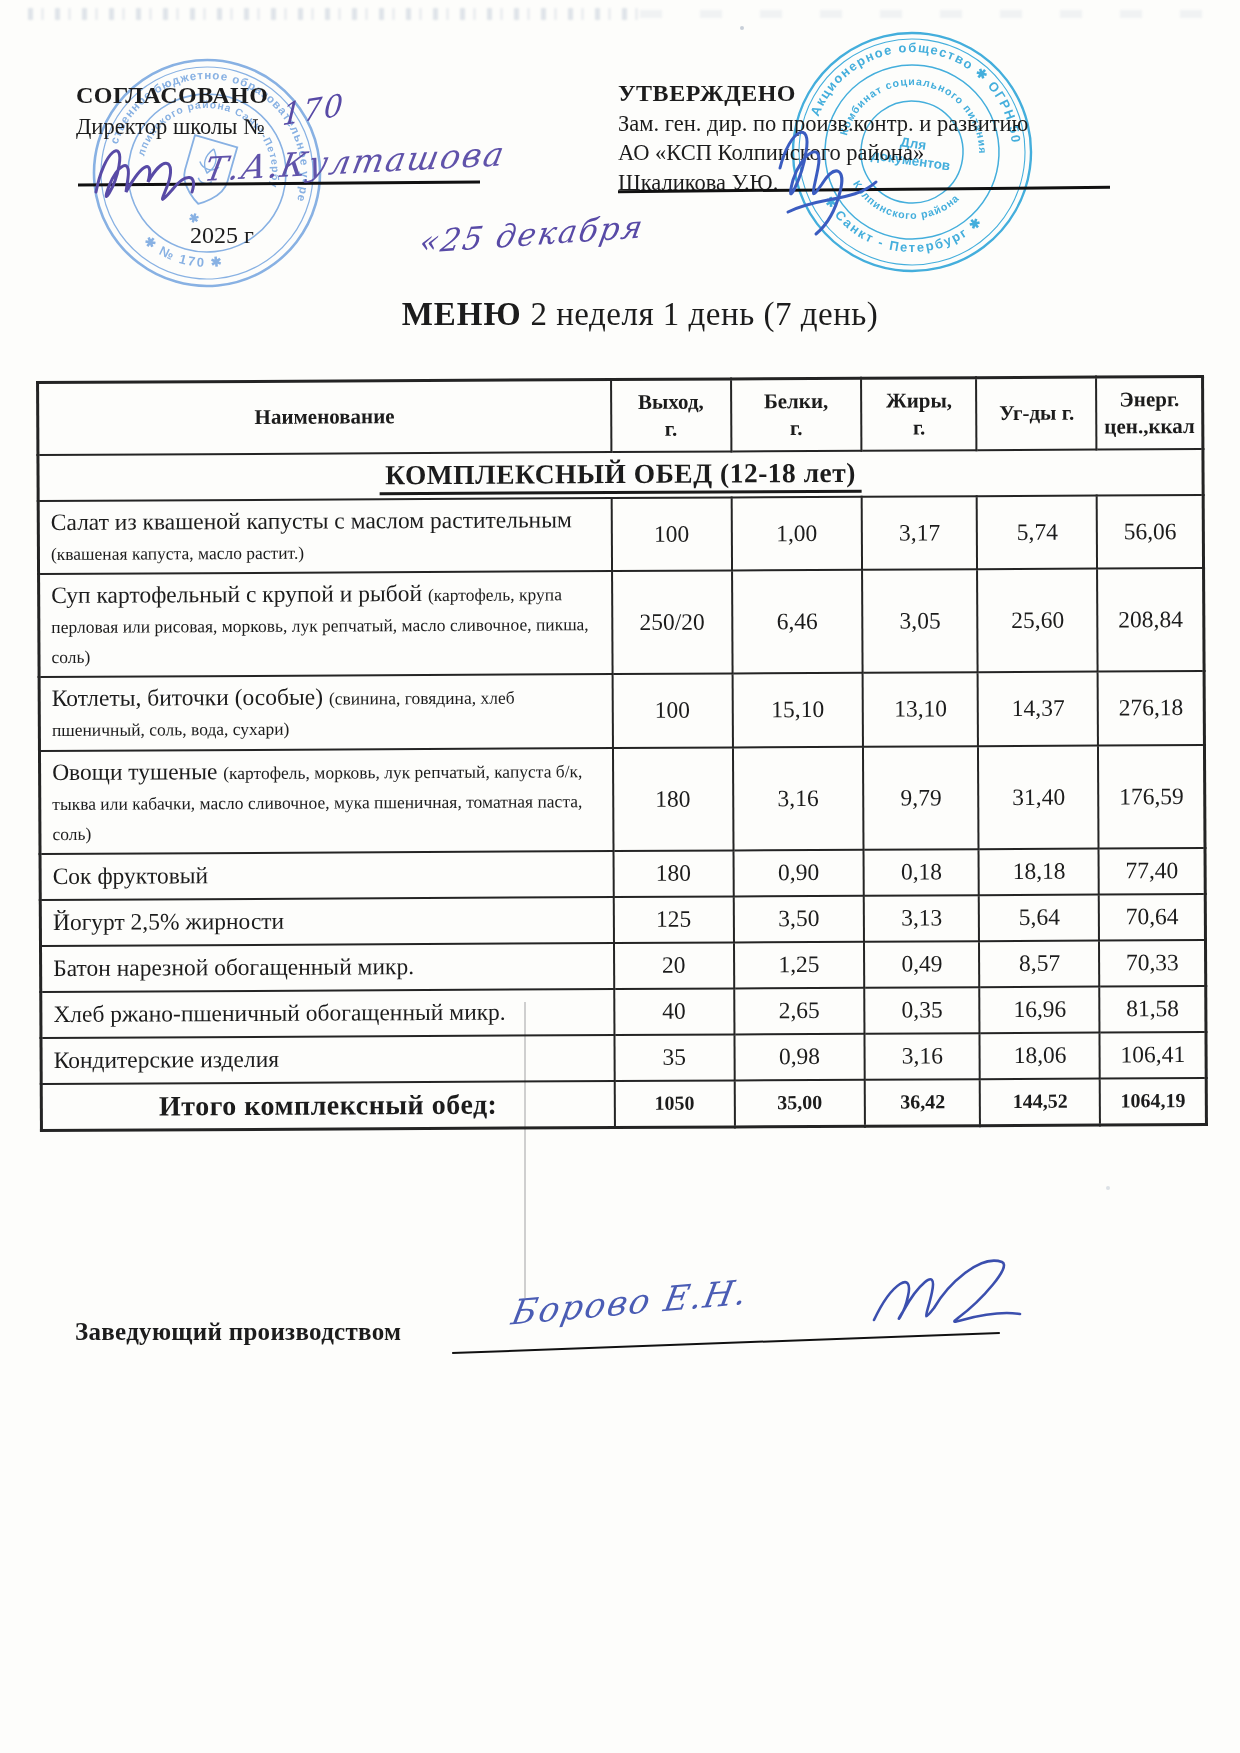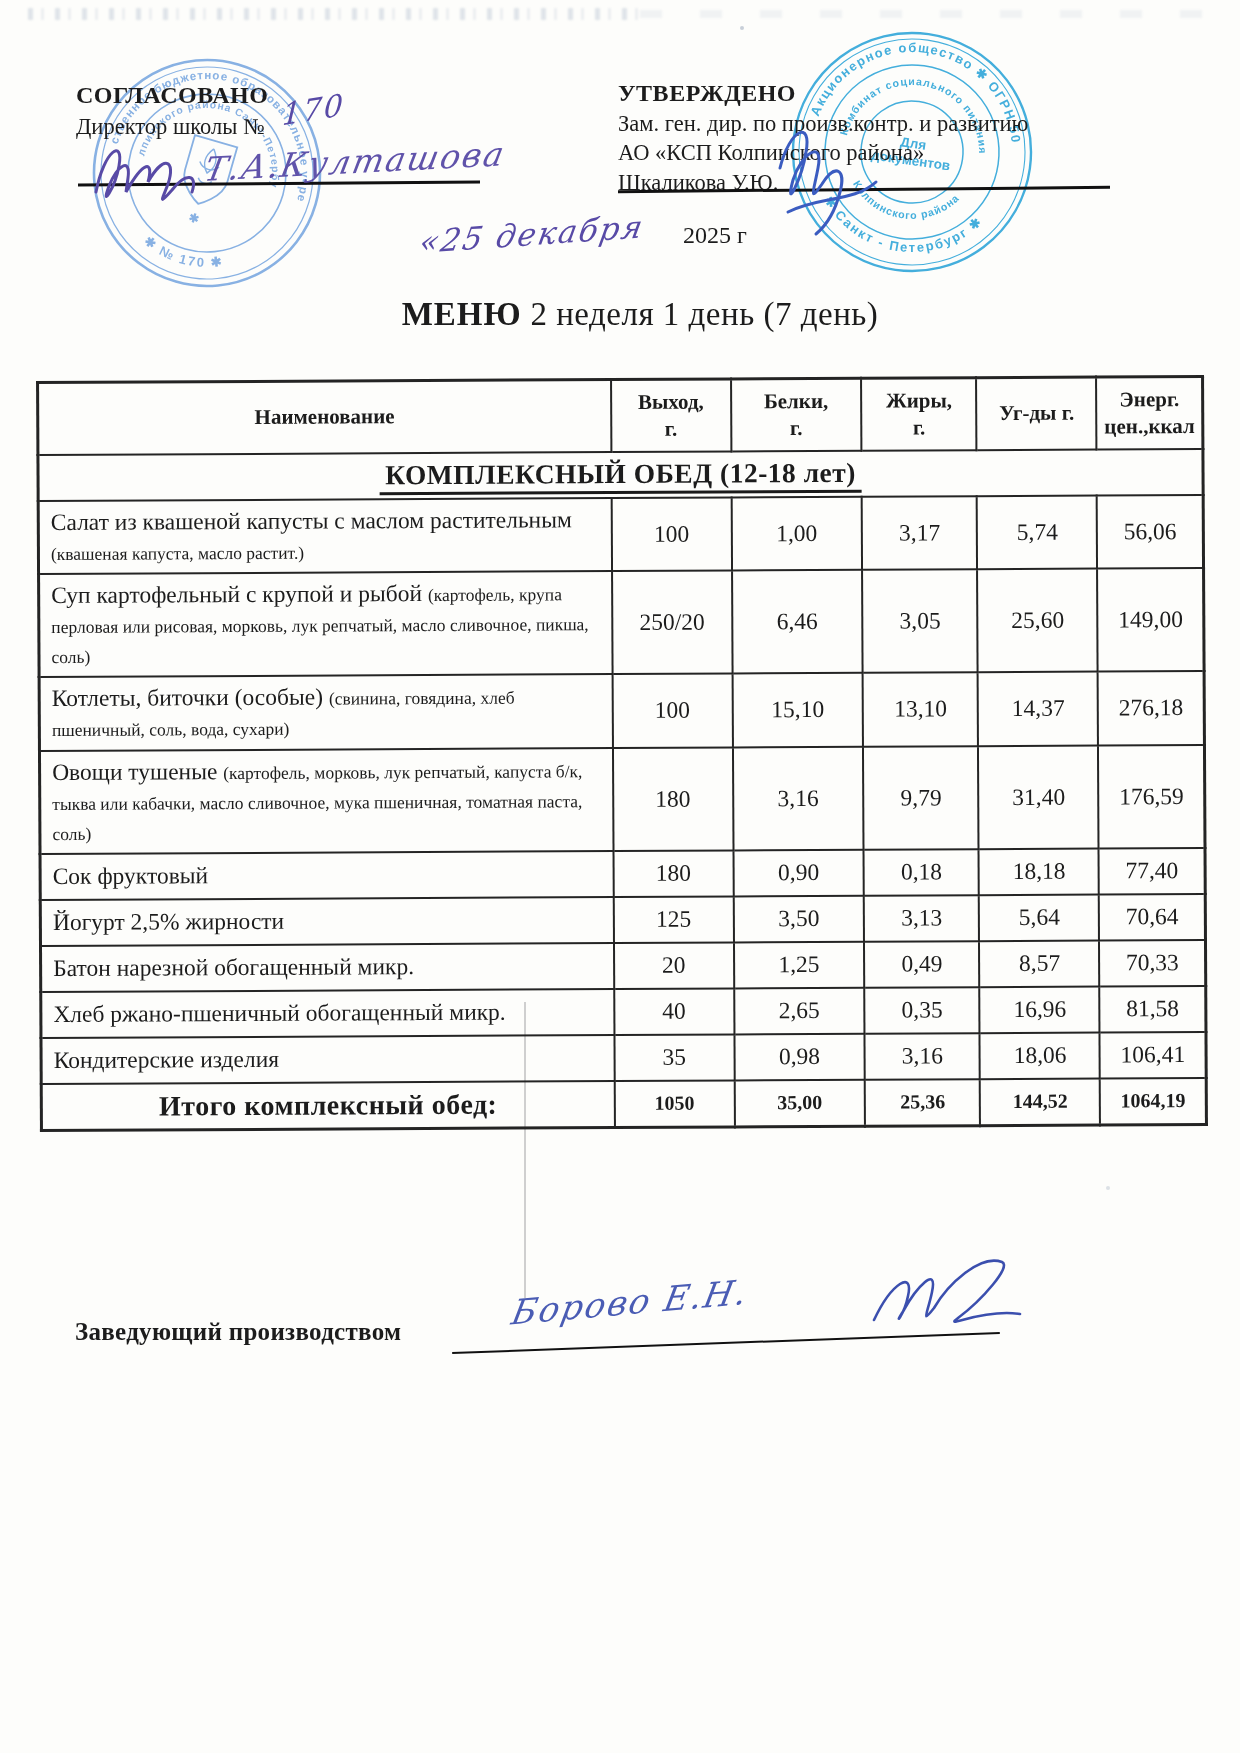--- a/index.html
+++ b/index.html
@@ -43,21 +43,21 @@
   .school-no-hw { left:282px; top:92px; font-size:30px; transform:rotate(-9deg) skewX(-12deg); }
   .director-name-hw { left:205px; top:142px; font-size:33px; transform:rotate(-3deg) skewX(-14deg); opacity:.95; }
 
   
   .stamp { opacity:.82; }
   .stamp-school { left:86px; top:52px; transform:rotate(16deg); }
   .stamp-ksp    { left:786px; top:26px; transform:rotate(8deg); opacity:.88; }
   .stamp text { font-family:"Liberation Sans", sans-serif; font-weight:bold; }
 
   
-  .date-line { left:0; top:222px; width:1240px; text-align:center; font-size:24px; }
+  .date-line { left:0; top:222px; width:1240px; text-align:left; font-size:24px; }
   .date-hw { left:420px; top:216px; font-size:31px; transform:rotate(-4deg) skewX(-14deg); }
   .doc-title { left:0; top:296px; width:1240px; text-align:center; font-size:33px; letter-spacing:.5px;padding-left:20px; }
   .doc-title .t-bold { font-weight:bold; letter-spacing:1px; }
 
   
   .menu-table-wrap { left:38px; top:378px; width:1168px; transform:rotate(-.3deg); }
   table.menu { width:100%; border-collapse:collapse; }
   table.menu td, table.menu th { border:2.4px solid #242424; vertical-align:middle; }
   table.menu { border:3px solid #242424; }
   th.col-h { font-size:21px; font-weight:bold; white-space:pre-line; line-height:1.3; padding:6px 2px; height:58px; }
@@ -196,21 +196,21 @@
         <td class="val-cell">3,17</td>
         <td class="val-cell">5,74</td>
         <td class="val-cell">56,06</td>
       </tr>
       <tr class="menu-row">
         <td class="name-cell"><span>Суп картофельный с крупой и рыбой </span><span class="ingredients">(картофель, крупа перловая или рисовая, морковь, лук репчатый, масло сливочное, пикша, соль)</span></td>
         <td class="val-cell">250/20</td>
         <td class="val-cell">6,46</td>
         <td class="val-cell">3,05</td>
         <td class="val-cell">25,60</td>
-        <td class="val-cell">149,00</td>
+        <td class="val-cell">208,84</td>
       </tr>
       <tr class="menu-row">
         <td class="name-cell"><span>Котлеты, биточки (особые) </span><span class="ingredients">(свинина, говядина, хлеб пшеничный, соль, вода, сухари)</span></td>
         <td class="val-cell">100</td>
         <td class="val-cell">15,10</td>
         <td class="val-cell">13,10</td>
         <td class="val-cell">14,37</td>
         <td class="val-cell">276,18</td>
       </tr>
       <tr class="menu-row">
@@ -258,21 +258,21 @@
         <td class="val-cell">35</td>
         <td class="val-cell">0,98</td>
         <td class="val-cell">3,16</td>
         <td class="val-cell">18,06</td>
         <td class="val-cell">106,41</td>
       </tr>
       <tr class="total-row">
         <td class="total-label">Итого комплексный обед:</td>
         <td class="val-cell">1050</td>
         <td class="val-cell">35,00</td>
-        <td class="val-cell">25,36</td>
+        <td class="val-cell">36,42</td>
         <td class="val-cell">144,52</td>
         <td class="val-cell">1064,19</td>
       </tr>
     </tbody>
       </table>
   </div>
 
   <div class="abs footer-label">Заведующий производством</div>
   <div class="abs footer-sig-line"></div>
   <div class="abs handwriting hw-blue manager-name-hw">Борово Е.Н.</div>

